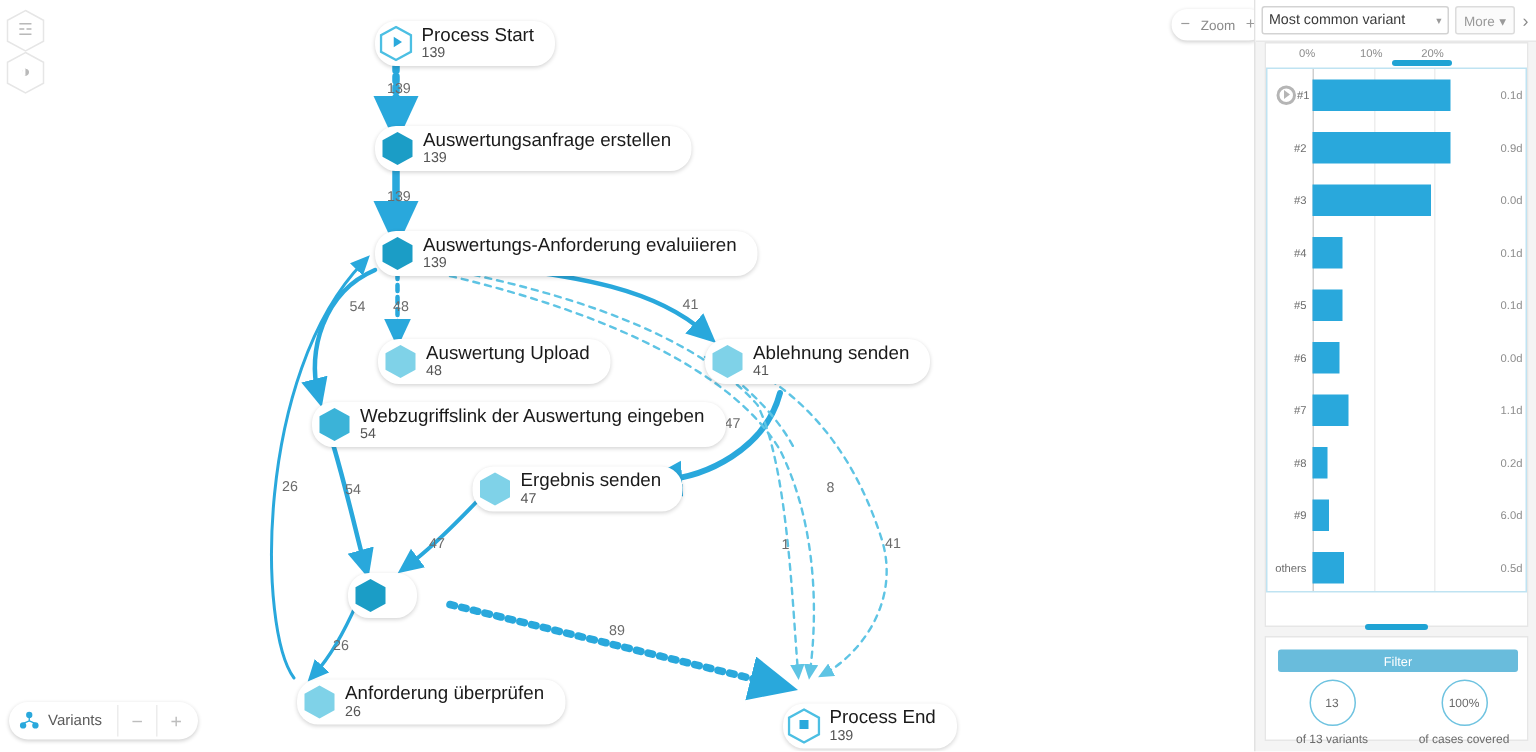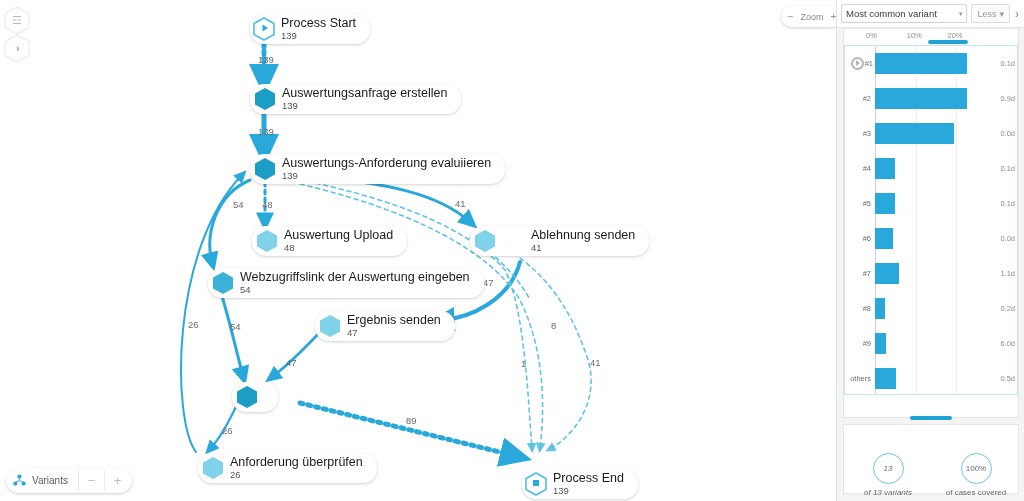--- a/index.html
+++ b/index.html
@@ -277,21 +277,21 @@
           <div class="hex">
             <svg width="22" height="24" viewBox="0 0 22 24">
               <polygon points="11,1 21,6.5 21,17.5 11,23 1,17.5 1,6.5" fill="#7fd2e8" stroke="none" stroke-width="1.6"></polygon>
             </svg>
           </div>
           <div class="ntext">
             <div class="nlabel">Auswertung Upload</div>
             <div class="ncount">48</div>
           </div>
         </div>
-        <div class="node" style="left: 470px; top: 226px; gap: 29px;">
+        <div class="node" style="left: 470px; top: 226px;">
           <div class="hex">
             <svg width="22" height="24" viewBox="0 0 22 24">
               <polygon points="11,1 21,6.5 21,17.5 11,23 1,17.5 1,6.5" fill="#7fd2e8" stroke="none" stroke-width="1.6"></polygon>
             </svg>
           </div>
           <div class="ntext">
             <div class="nlabel">Ablehnung senden</div>
             <div class="ncount">41</div>
           </div>
         </div>
@@ -385,21 +385,21 @@
   </div>
 
   <div id="panel">
 
     <div id="panel-head">
       <div class="sel">
         <span>Most common variant</span>
         <span class="caret">▾</span>
       </div>
       <div class="gbtn">
-        <span>Less</span>
+        <span>More</span>
         <span>▾</span>
       </div>
       <span class="chev">›</span>
     </div>
 
     <div id="chart-card">
       <div id="axis">
           <div class="tick" style="left: 22px;">0%</div>
           <div class="tick" style="left: 62.7407px;">10%</div>
           <div class="tick" style="left: 103.481px;">20%</div>
@@ -439,21 +439,22 @@
           <div class="brdur" style="top: 292.5px;">6.0d</div>
           <div class="brlabel" style="left: 0px; width: 26px; top: 327.5px;">others</div>
           <div class="bar" style="left: 30px; top: 321.65px; width: 21.1852px; height: 21.7px; background: rgb(41, 168, 220);"></div>
           <div class="brdur" style="top: 327.5px;">0.5d</div>
         </div>
       <div id="hslider"></div>
     </div>
 
 
     <div id="bottom-card">
-      <div class="stat" style="left:0;font-style:italic;">
+      <div id="filter-btn">Filter</div>
+      <div class="stat" style="left:0;">
         <div class="ring">13</div>
         <div class="cap">of 13 variants</div>
       </div>
       <div class="stat" style="left:88px;">
         <div class="ring">100%</div>
         <div class="cap">of cases covered</div>
       </div>
     </div>
   </div>
 </div>

